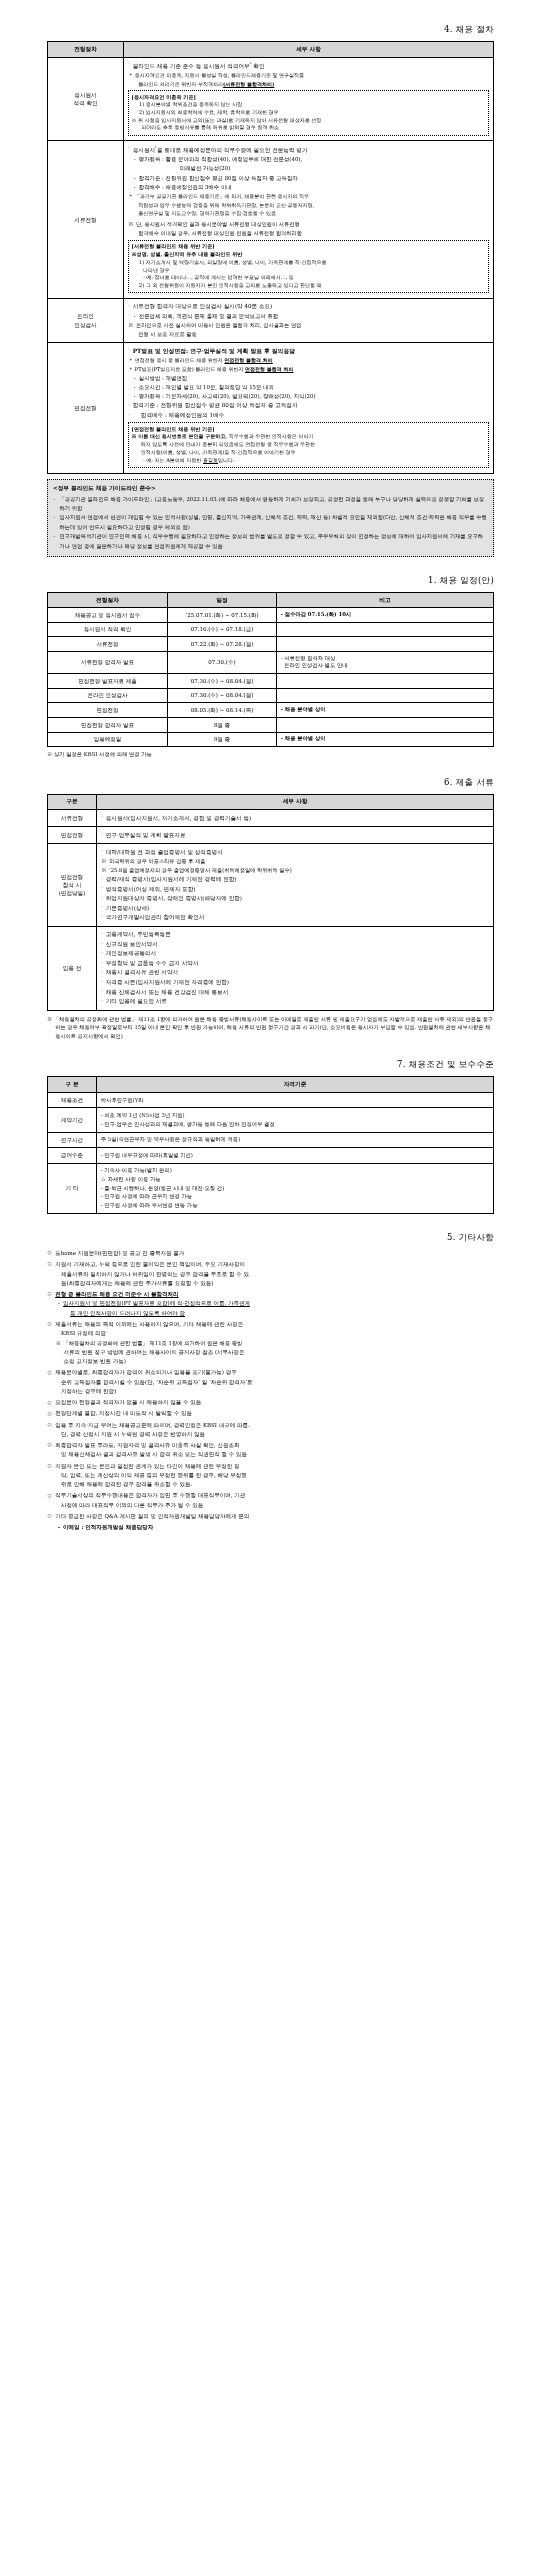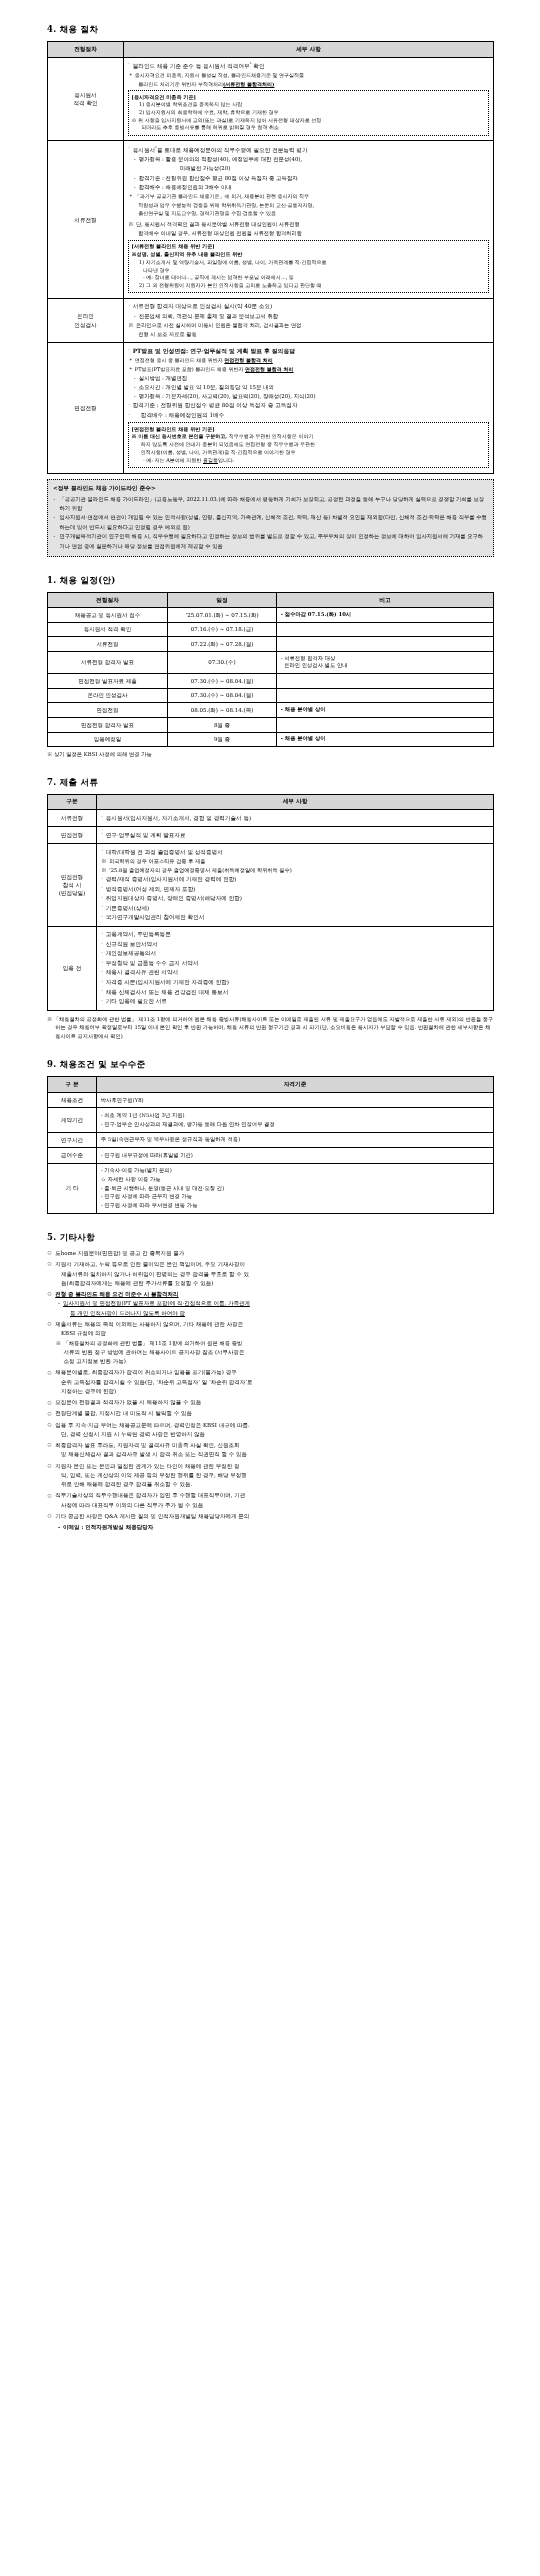--- a/index.html
+++ b/index.html
@@ -11,25 +11,26 @@
     color: #000;
   }
   .page {
     width: 541px;
     min-height: 2576px;
     padding: 24px 47px 22px 47px;
     position: relative;
   }
   h2.sec {
     font-family: "DejaVu Serif", "Liberation Serif", serif;
-    font-weight: bold;
+    font-weight: normal;
     font-size: 8.5px;
     letter-spacing: 0.3px;
     margin: 0 0 4.9px 0;
     padding: 0;
+    text-align: right;
   }
   .sec-gap-lg { height: 18.5px; }
 
   table.doc {
     border-collapse: collapse;
     width: 100%;
     table-layout: fixed;
     border: 0.9px solid #000;
   }
   table.doc th, table.doc td {
@@ -289,21 +290,21 @@
           <td>임용예정일</td>
           <td>9월 중</td>
           <td class="remark">-&nbsp;채용&nbsp;분야별&nbsp;상이</td>
         </tr>
       </tbody>
   </table>
   <div class="note">상기 일정은 KBSI 사정에 의해 변경 가능</div>
 
   <div class="sec-gap-lg"></div>
 
-  <h2 class="sec">7. 제출 서류</h2>
+  <h2 class="sec">6. 제출 서류</h2>
   <table class="doc">
     <thead>
       <tr>
         <th style="width:49px">구분</th>
         <th>세부 사항</th>
       </tr>
     </thead>
     <tbody id="docs-body">
         <tr>
           <td class="label">서류전형</td>
@@ -342,21 +343,21 @@
             <span class="li li-o">채용 신체검사서 또는 채용 건강검진 대체 통보서</span>
             <span class="li li-o">기타 임용에 필요한 서류</span>
           </td>
         </tr>
       </tbody>
   </table>
   <div class="note-blk">※ <span>「채용절차의 공정화에 관한 법률」 제11조 1항에 의거하여 원본 채용 증빙서류(채용사이트 또는 이메일로 제출된 서류 및 제출요구가 없음에도 자발적으로 제출한 서류 제외)의 반환을 청구하는 경우 채용여부 확정일로부터 15일 이내 본인 확인 후 반환 가능하며, 채용 서류의 반환 청구기간 경과 시 파기(단, 소요비용은 응시자가 부담할 수 있음. 반환절차에 관한 세부사항은 채용사이트 공지사항에서 확인)</span></div>
 
   <div class="sec-gap-lg"></div>
 
-  <h2 class="sec">9. 채용조건 및 보수수준</h2>
+  <h2 class="sec">7. 채용조건 및 보수수준</h2>
   <table class="doc">
     <thead>
       <tr>
         <th style="width:49px">구 분</th>
         <th>자격기준</th>
       </tr>
     </thead>
     <tbody id="cond-body">
         <tr>
           <td class="label">채용조건</td>

